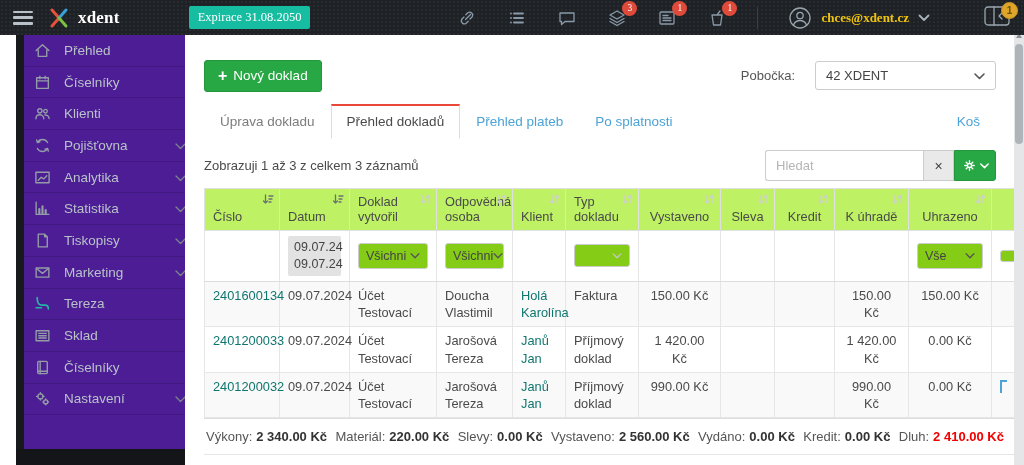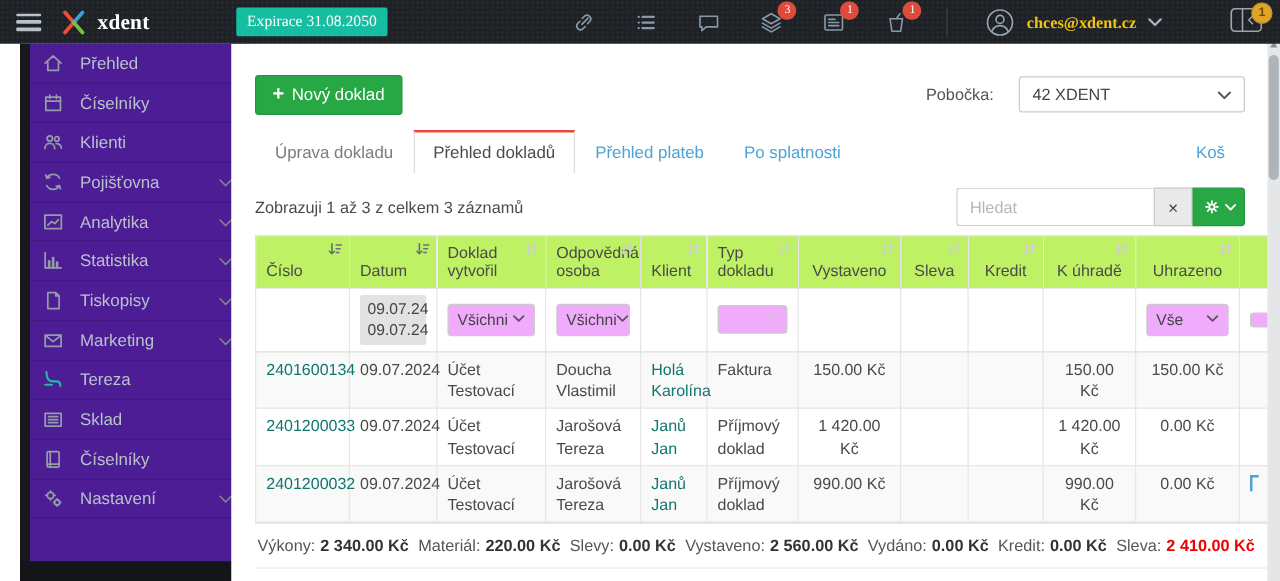--- a/index.html
+++ b/index.html
@@ -66,21 +66,21 @@
 
   
   .table-wrap { width:810px; overflow:hidden; margin-top:7px; }
   table { border-collapse:collapse; table-layout:fixed; width:835px; font-size:12.8px; }
   th, td { border:1px solid #e6e6e6; padding:5px 8px; vertical-align:top; text-align:left; }
   thead th { background:#bef264; border-color:#e0e0e0; height:42px; vertical-align:bottom; position:relative; font-weight:normal; color:#4a4a4a; cursor:pointer; padding-bottom:6px; }
   thead th .sort { position:absolute; top:4px; right:5px; }
   th.num, td.num { text-align:center; }
   tr.filter td { height:46px; vertical-align:middle; background:#fff; border-bottom:1px solid #ddd; }
   .datebox { background:#e2e2e2; border-radius:2px; padding:3px 6px; text-align:center; font-size:12.5px; color:#444; line-height:1.35; cursor:pointer; }
-  .mini-select { display:flex; align-items:center; justify-content:space-between; border:1px solid #ccc; border-radius:3px; padding:5px 7px; font-size:12.5px; color:#444; background:#f0abfc; cursor:pointer; }
+  .mini-select { display:flex; align-items:center; justify-content:space-between; border:1px solid #ccc; border-radius:3px; padding:5px 7px; font-size:12.5px; color:#444; background:#84cc16; cursor:pointer; }
   .mini-select .sel-chev { color:#555; font-size:10px; }
   .mini-select.empty .sel-chev { color:#c9c9c9; }
   tbody tr.r0 td { background:#f9f9f9; }
   tbody td { height:40px; color:#4a4a4a; line-height:1.35; }
   a.blue { color:#0f766e; text-decoration:none; cursor:pointer; }
   .totals { width:810px; border-top:1px solid #ddd; border-bottom:1px solid #e6e6e6; display:flex; align-items:center; height:37px; font-size:13px; color:#555; justify-content:space-between; padding:0 10px 0 2px; }
   .totals b { color:#333; margin-left:4px; }
   .totals .red b { color:#f10000; }
 
   
@@ -494,21 +494,21 @@
       </tbody>
     </table>
 
     <div class="totals">
       <span><span>Výkony:</span><b>2 340.00 Kč</b></span>
       <span><span>Materiál:</span><b>220.00 Kč</b></span>
       <span><span>Slevy:</span><b>0.00 Kč</b></span>
       <span><span>Vystaveno:</span><b>2 560.00 Kč</b></span>
       <span><span>Vydáno:</span><b>0.00 Kč</b></span>
       <span><span>Kredit:</span><b>0.00 Kč</b></span>
-      <span class="red"><span>Sleva:</span><b>2 410.00 Kč</b></span>
+      <span class="red"><span>Dluh:</span><b>2 410.00 Kč</b></span>
     </div>
   </div>
 
 </div>
 
 <div class="vscroll">
   <span class="arr"></span>
   <span class="thumb"></span>
 </div>
 

